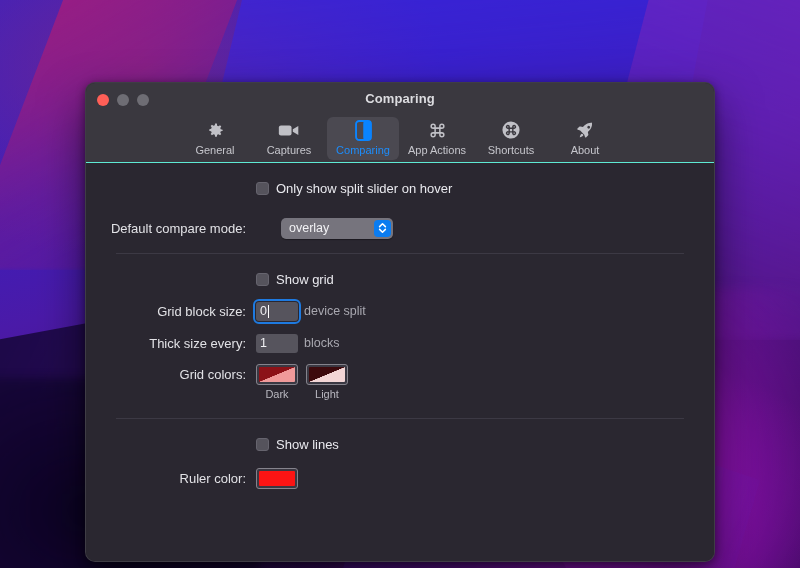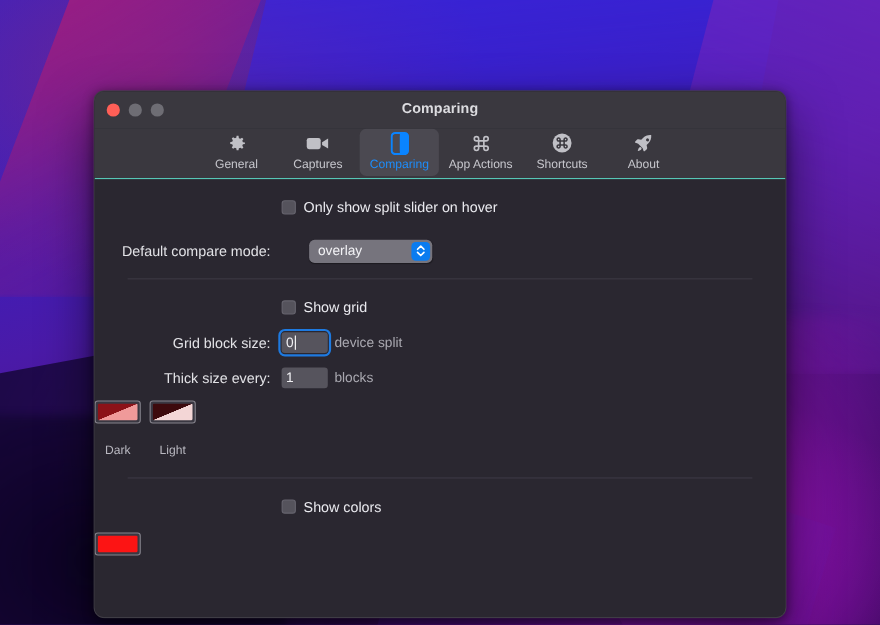--- a/index.html
+++ b/index.html
@@ -275,21 +275,21 @@
 
   
   .color-wells {
     display: flex;
     gap: 8px;
   }
   .well-group {
     display: flex;
     flex-direction: column;
     align-items: center;
-    gap: 19px;
+    gap: 3px;
   }
   .well {
     width: 42px; height: 21px;
     border-radius: 3px;
     border: 1px solid #85838c;
     background: #3a3842;
     padding: 2px;
     cursor: default;
   }
   .well-inner {
@@ -461,20 +461,21 @@
       <div class="row-label">Thick size every:</div>
       <div class="row-field">
         <div class="textfield">
           <span>1</span>
         </div>
         <span class="unit">blocks</span>
       </div>
     </div>
 
     <div class="row" style="align-items:flex-start;">
+      <div class="row-label" style="padding-top:3px;">Grid colors:</div>
       <div class="row-field">
         <div class="color-wells">
 
           <div class="well-group">
             <div class="well">
               <div class="well-inner" id="well-dark-inner" style="background: linear-gradient(to right bottom, rgb(140, 18, 24) 0%, rgb(140, 18, 24) 49.5%, rgb(240, 154, 154) 50.5%, rgb(240, 154, 154) 100%);"></div>
             </div>
             <span class="well-caption">Dark</span>
           </div>
 
@@ -489,26 +490,27 @@
       </div>
     </div>
 
     <div class="hr" style="margin-top:18px;"></div>
 
     <div class="row">
       <div class="row-label"></div>
       <div class="row-field">
         <label class="cb-wrap">
           <span class="checkbox"></span>
-          <span class="cb-label">Show colors</span>
+          <span class="cb-label">Show lines</span>
         </label>
       </div>
     </div>
 
     <div class="row" style="margin-top:12px;">
+      <div class="row-label">Ruler color:</div>
       <div class="row-field">
         <div class="well-solid">
           <div class="well-inner" id="well-ruler-inner" style="background: rgb(252, 20, 20);"></div>
         </div>
       </div>
     </div>
 
   </div>
 </div>
 

